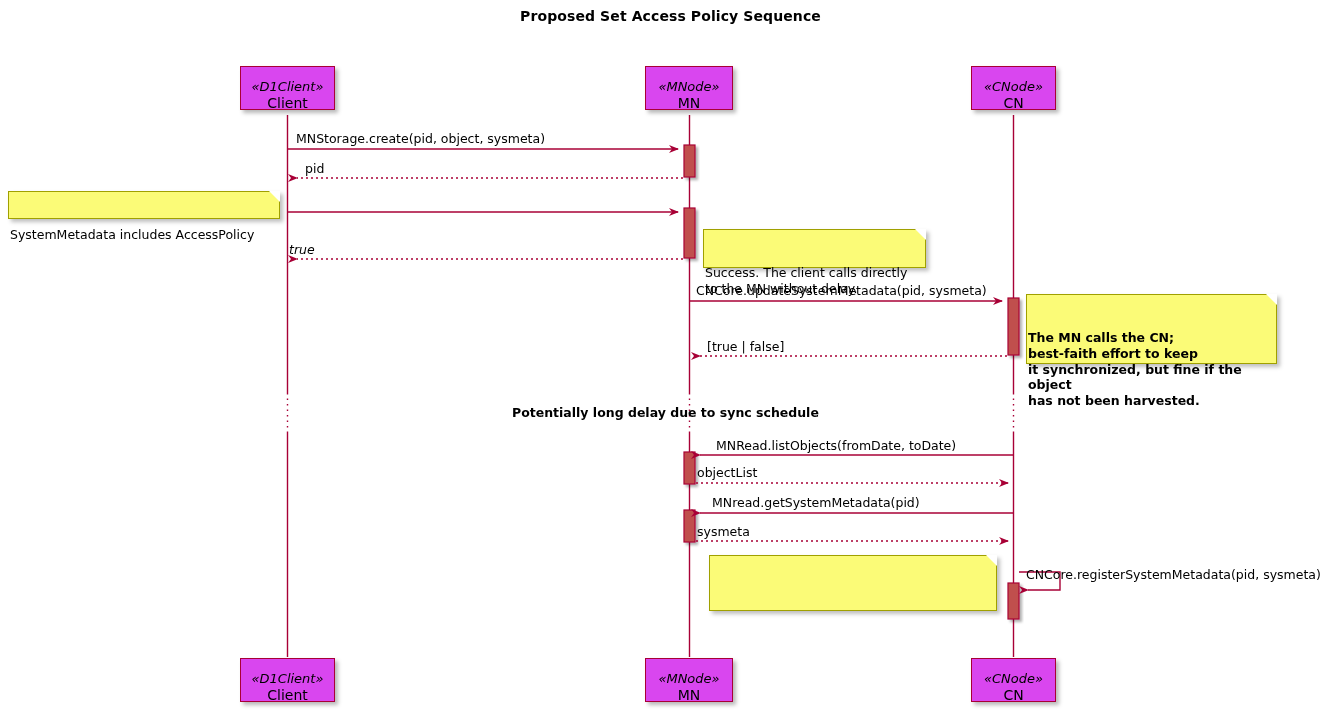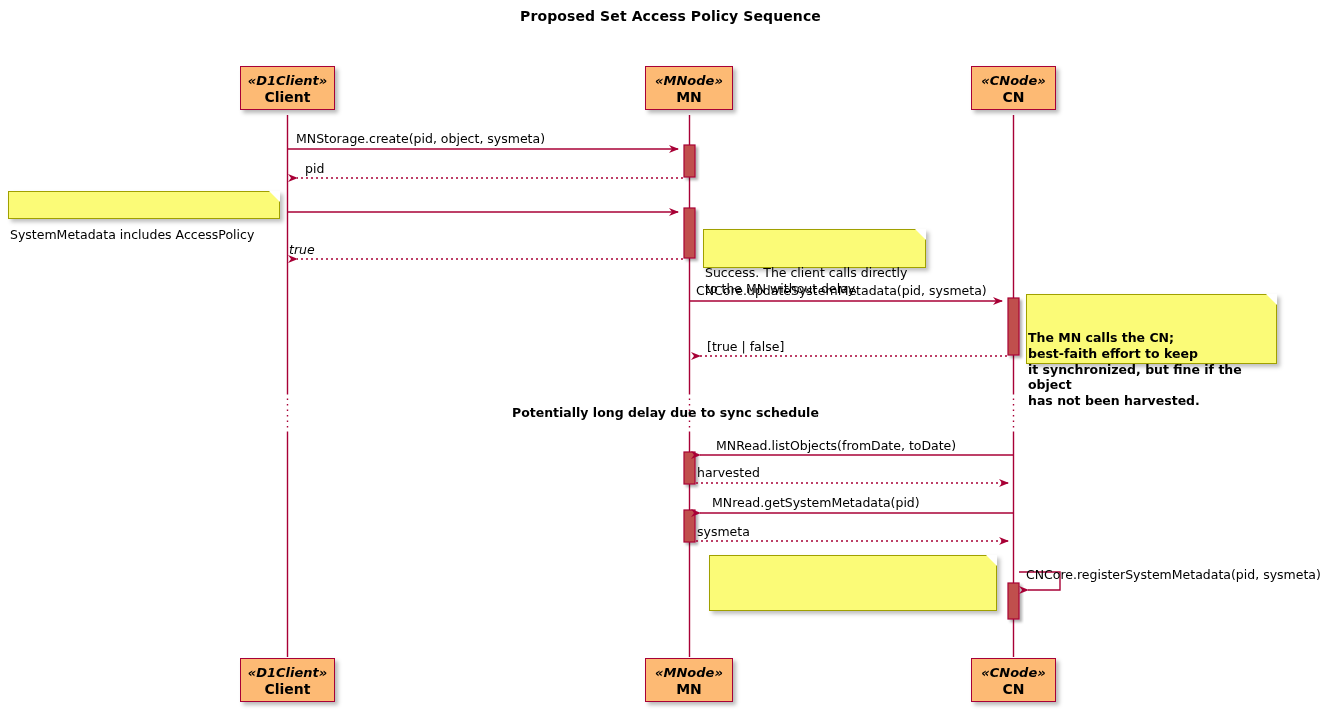--- a/index.html
+++ b/index.html
@@ -34,27 +34,26 @@
     text-align: center;
     font-size: 14px;
     font-weight: bold;
     color: #000000;
     letter-spacing: 0.1px;
   }
   
   .participant {
     position: absolute;
     box-sizing: border-box;
-    background: #fdba74;
+    background: #d946ef;
     border: 1.5px solid #A80036;
     box-shadow: 3px 3px 4px rgba(0,0,0,0.28);
     text-align: center;
-    padding-top: 7px;
+    padding-top: 13px;
     line-height: 1.15;
-    font-weight: bold;
   }
   .participant .stereo {
     display: block;
     font-style: italic;
     font-size: 13px;
     color: #000;
   }
   .participant .pname {
     display: block;
     font-size: 14px;
@@ -224,21 +223,21 @@
     <span class="stereo">«CNode»</span>
     <span class="pname">CN</span>
   </div>
 
   <div class="msg-label" style="left:296px; top:131px;">MNStorage.create(pid, object, sysmeta)</div>
   <div class="msg-label" style="left:305px; top:161px;">pid</div>
   <div class="msg-label" style="left:289px; top:242px;font-style:italic;">true</div>
   <div class="msg-label" style="left:696px; top:283px;">CNCore.updateSystemMetadata(pid, sysmeta)</div>
   <div class="msg-label" style="left:707px; top:339px;">[true | false]</div>
   <div class="msg-label" style="left:716px; top:438px;">MNRead.listObjects(fromDate, toDate)</div>
-  <div class="msg-label" style="left:697px; top:465px;">harvested</div>
+  <div class="msg-label" style="left:697px; top:465px;">objectList</div>
   <div class="msg-label" style="left:712px; top:495px;">MNread.getSystemMetadata(pid)</div>
   <div class="msg-label" style="left:697px; top:524px;">sysmeta</div>
   <div class="msg-label" style="left:1026px; top:567px;">CNCore.registerSystemMetadata(pid, sysmeta)</div>
 
   <div class="delay-label" style="left:512px; top:405px;">Potentially long delay due to sync schedule</div>
 
   <div class="note" style="left:8px; top:191px; width:272px; height:28px;">
     <span class="fold"></span>
     <span>SystemMetadata includes AccessPolicy</span>
   </div>

